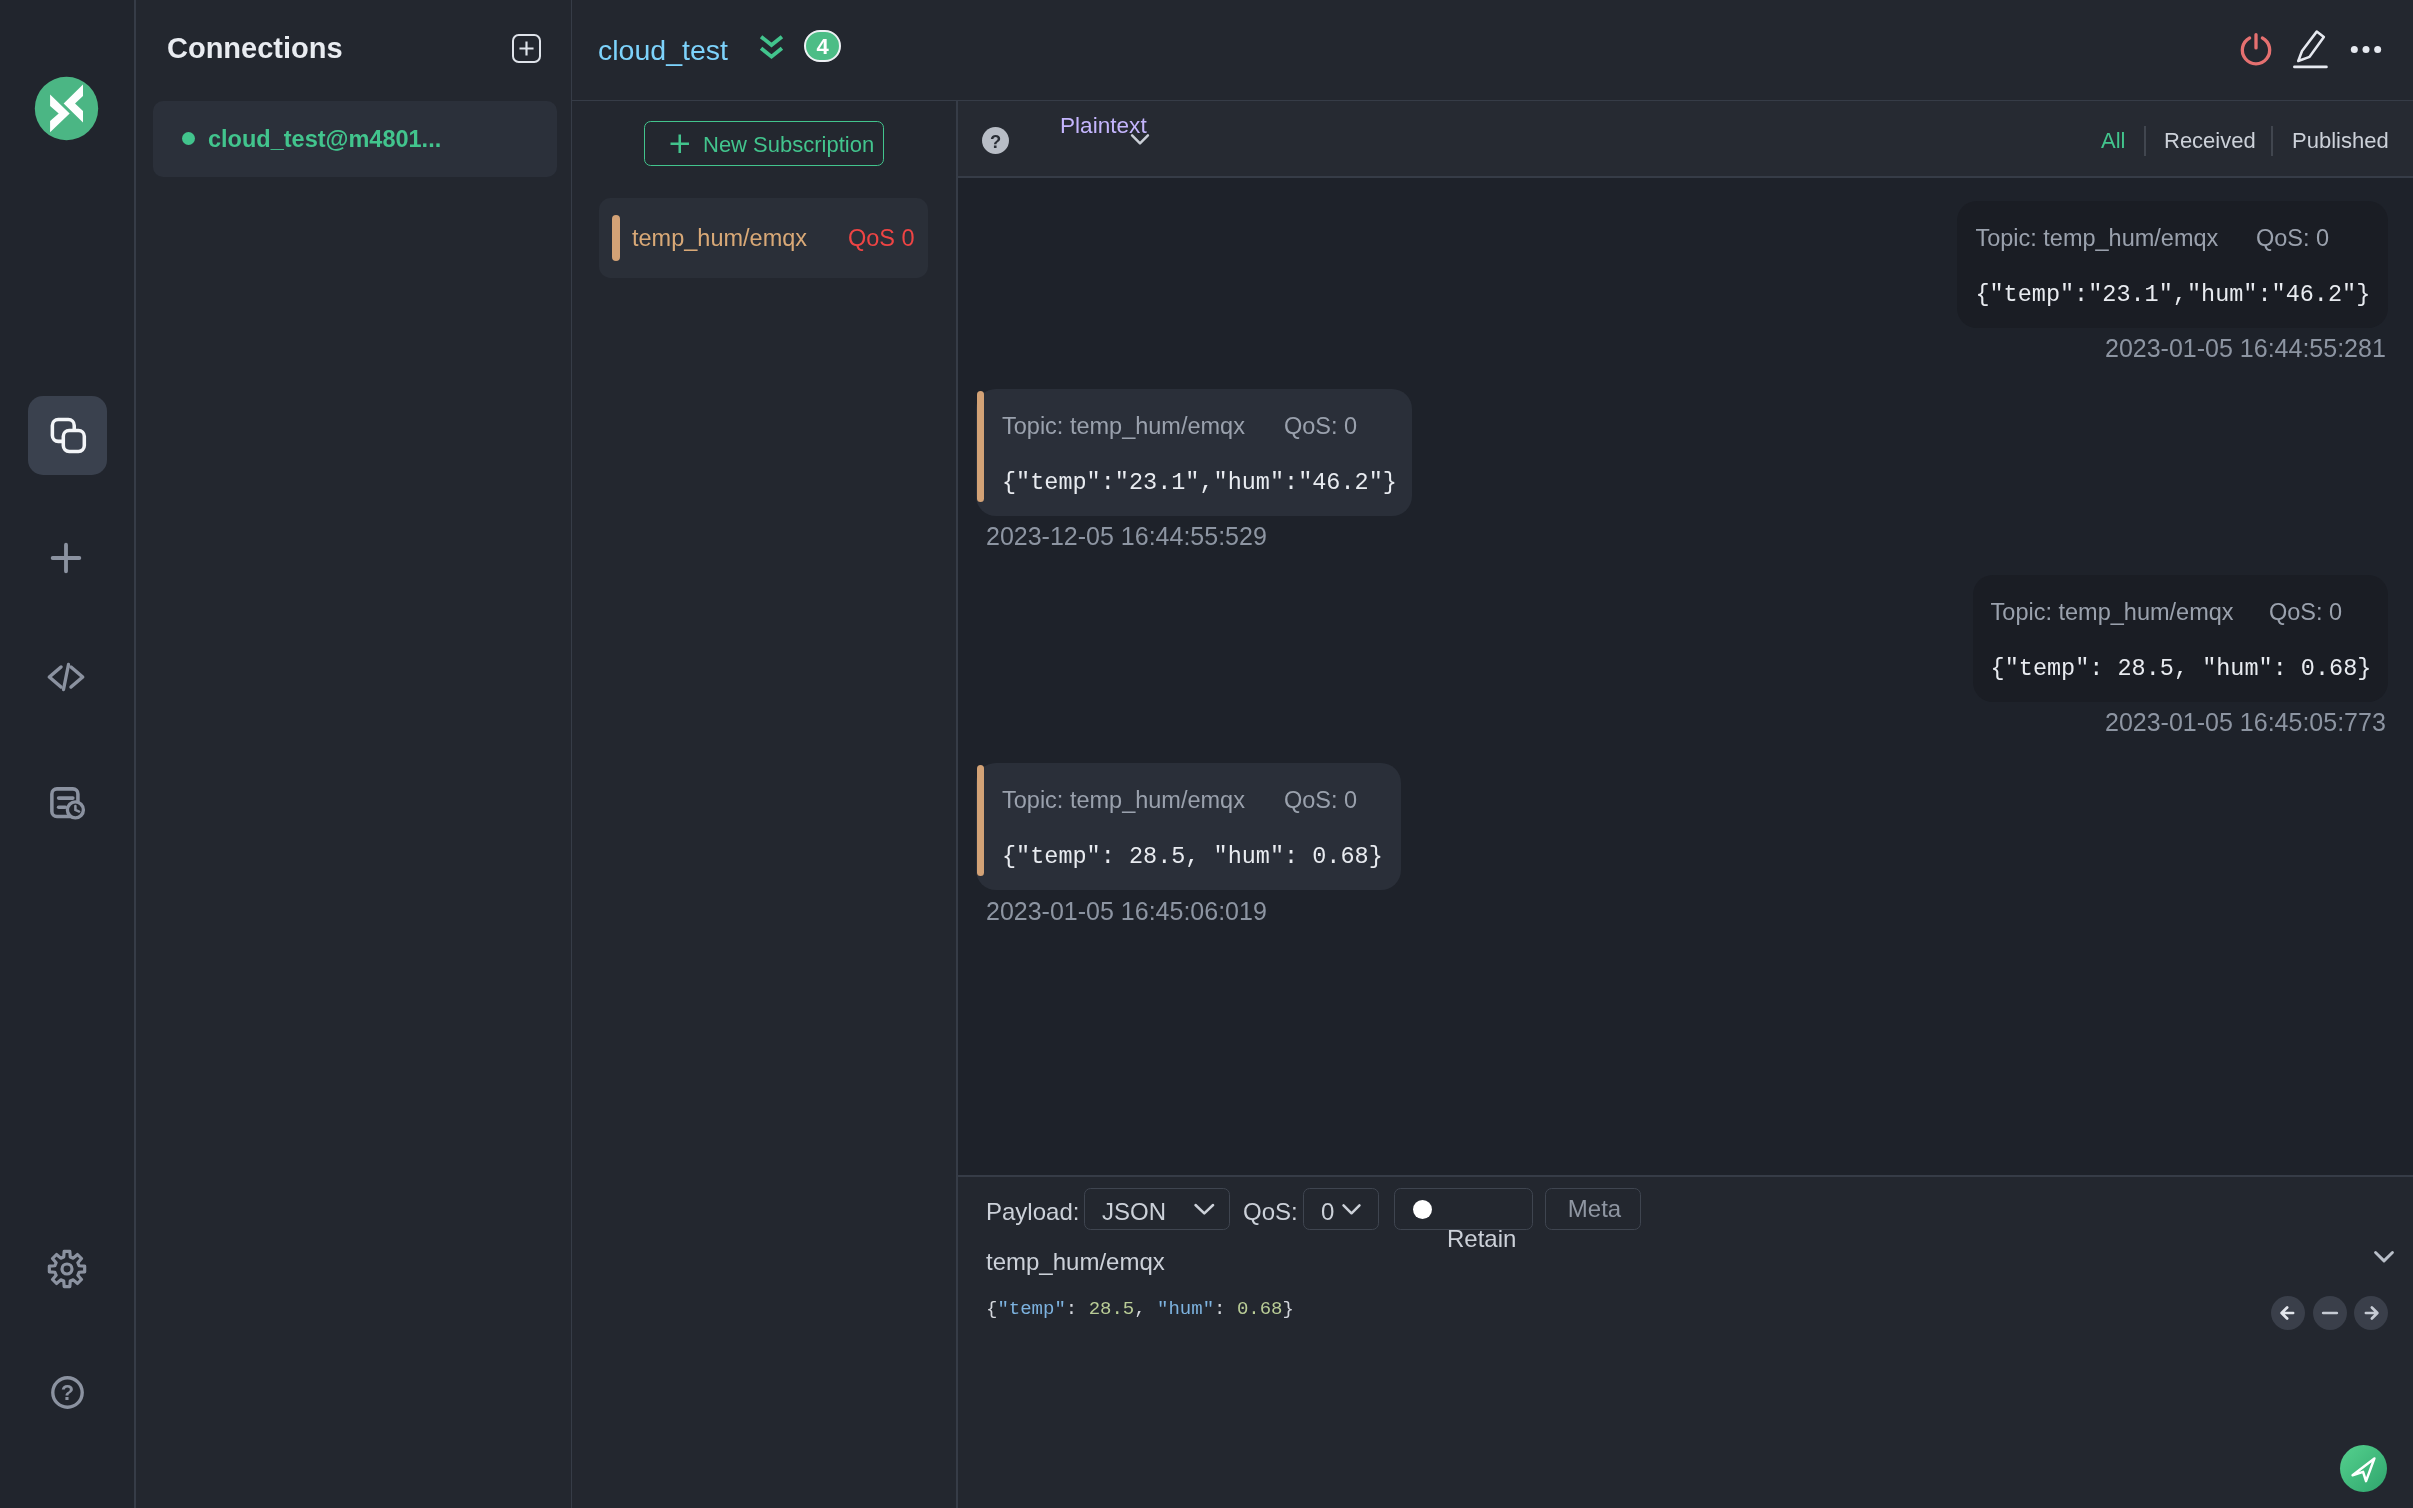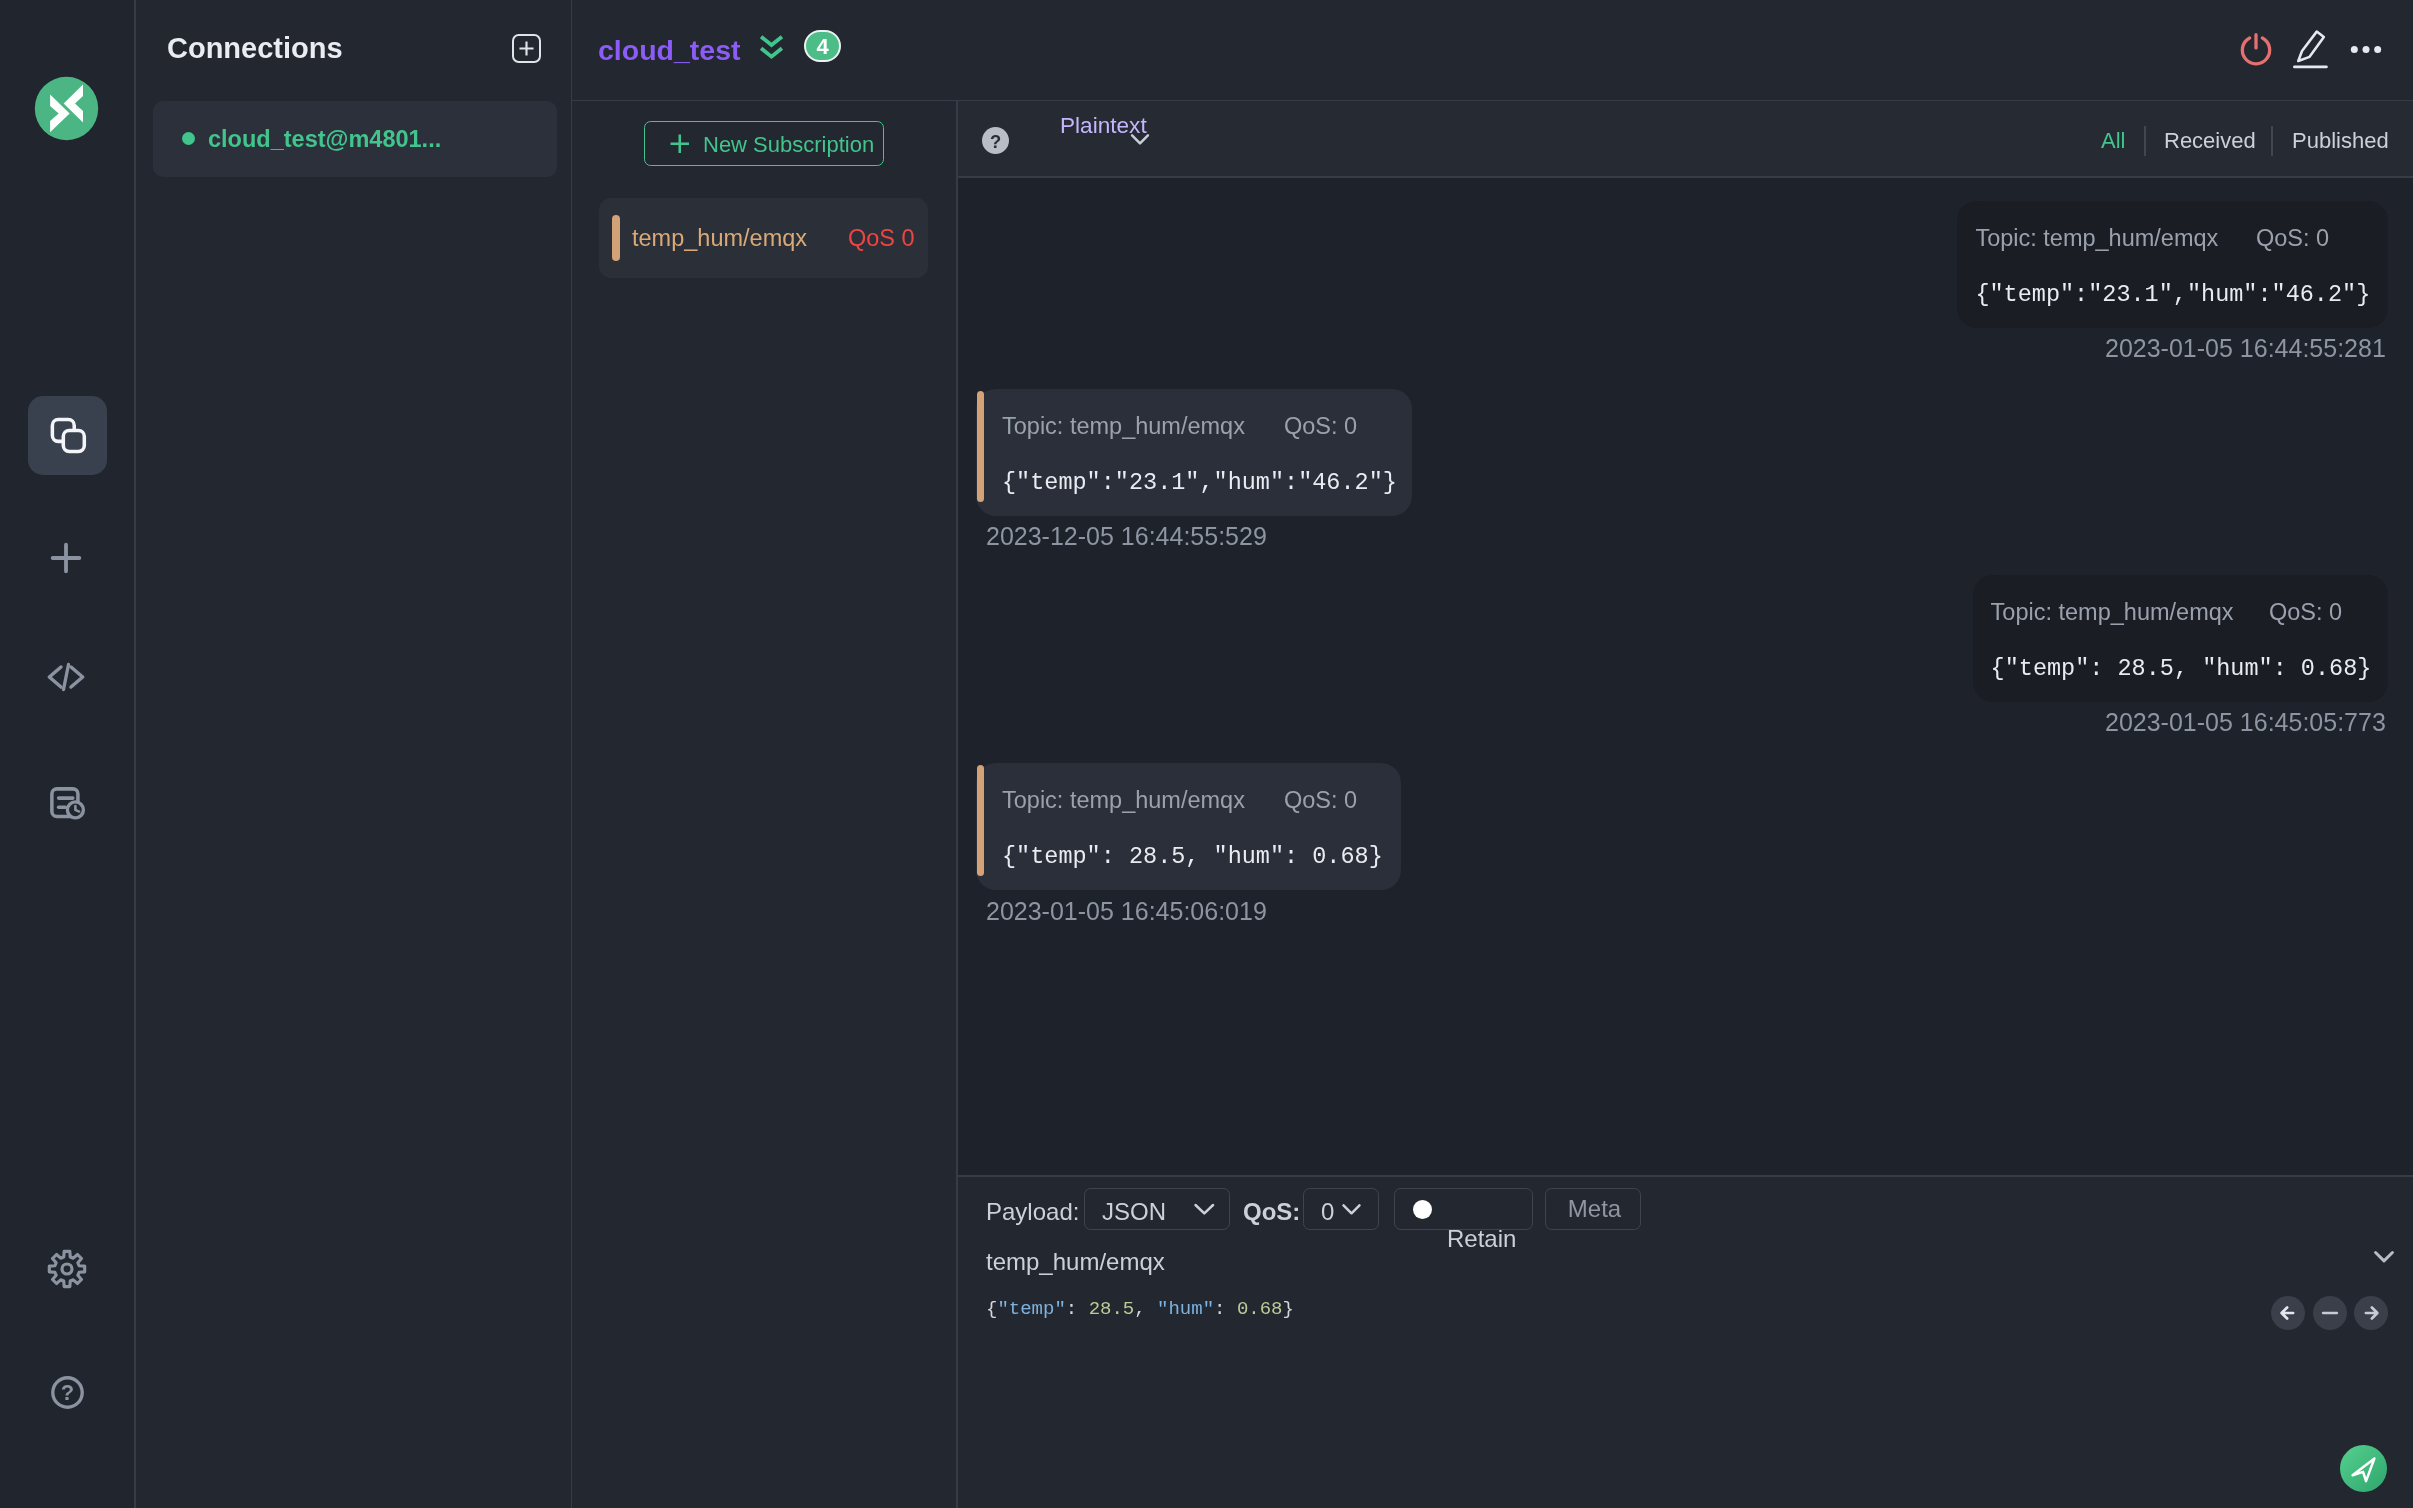--- a/index.html
+++ b/index.html
@@ -70,21 +70,21 @@
     <path d="M9 17.5 H26 M17.5 9 V26" stroke="#dfe3ea" stroke-width="2.6" fill="none"></path>
   </svg>
 
   <div class="abs" style="left:153px;top:101px;width:404px;height:76px;background:#2b303a;border-radius:10px;"></div>
   <div class="abs" style="left:182px;top:132px;width:13.4px;height:13.4px;border-radius:50%;background:#42c48d;"></div>
   <div class="abs" style="left:208px;top:126px;font-size:23.5px;color:#42c48d;font-weight:bold;">cloud_test@m4801...</div>
 
   <div class="vline" style="left:571px;top:0;height:1508px;"></div>
 
   <div class="abs" style="left:572px;top:0;width:1841px;height:100px;background:#23272f;"></div>
-  <div class="abs" style="left:598px;top:34px;font-size:28.5px;font-weight:bold;color:#8b5cf6;">cloud_test</div>
+  <div class="abs" style="left:598px;top:34px;font-size:28.5px;font-weight:normal;color:#7dd3fc;">cloud_test</div>
   <svg class="abs" style="left:759px;top:34px;" width="25" height="27" viewBox="0 0 30 32">
     <path d="M2.5 3 L15 13 L27.5 3" stroke="#42c48d" stroke-width="4.6" fill="none"></path>
     <path d="M2.5 17 L15 27 L27.5 17" stroke="#42c48d" stroke-width="4.6" fill="none"></path>
   </svg>
   <div class="abs" style="left:804px;top:30px;width:37px;height:32px;background:#4cbd86;border:2.9px solid #eef1f4;border-radius:16px;box-sizing:border-box;"></div>
   <div class="abs" style="left:804px;top:34px;width:37px;text-align:center;font-size:22px;font-weight:bold;color:#fff;">4</div>
 
   <svg class="abs" style="left:2239px;top:33px;" width="34" height="34" viewBox="0 0 41 41">
     <path d="M28.2 6.1 A16.5 16.5 0 1 1 12.8 6.1" stroke="#e57070" stroke-width="4" stroke-linecap="round" fill="none"></path>
     <path d="M20.5 2 V18" stroke="#e57070" stroke-width="4" stroke-linecap="round"></path>
@@ -164,21 +164,21 @@
 
   <div class="abs" style="left:958px;top:1177px;width:1456px;height:332px;background:#23272f;"></div>
   <div class="hline" style="left:958px;top:1175px;width:1456px;"></div>
 
   <div class="abs" style="left:986px;top:1198px;font-size:24px;color:#ccd1d9;">Payload:</div>
   <div class="selbox" style="left:1084px;width:146px;"></div>
   <div class="abs" style="left:1102px;top:1198px;font-size:24px;color:#ccd1d9;">JSON</div>
   <svg class="abs" style="left:1193px;top:1200px;" width="22.6" height="18.4" viewBox="0 0 27 22">
     <path d="M3 6 L13.5 16 L24 6" stroke="#ccd1d9" stroke-width="3" fill="none" stroke-linecap="round" stroke-linejoin="round"></path>
   </svg>
-  <div class="abs" style="left:1243px;top:1198px;font-size:24px;color:#ccd1d9;font-weight:bold;">QoS:</div>
+  <div class="abs" style="left:1243px;top:1198px;font-size:24px;color:#ccd1d9;">QoS:</div>
   <div class="selbox" style="left:1303px;width:76px;"></div>
   <div class="abs" style="left:1321px;top:1198px;font-size:24px;color:#ccd1d9;">0</div>
   <svg class="abs" style="left:1341px;top:1201px;" width="21" height="17" viewBox="0 0 25 20">
     <path d="M3 5 L12.5 14.5 L22 5" stroke="#ccd1d9" stroke-width="3" fill="none" stroke-linecap="round" stroke-linejoin="round"></path>
   </svg>
   <div class="selbox" style="left:1394px;width:139px;"></div>
   <div class="abs" style="left:1413px;top:1200px;width:19px;height:19px;border-radius:50%;background:#ffffff;"></div>
   <div class="abs" style="left:1447px;top:1198px;font-size:24px;color:#ccd1d9;margin-top:27px;">Retain</div>
   <div class="selbox" style="left:1545px;width:96px;"></div>
   <div class="abs" style="left:1545px;top:1188px;width:99px;text-align:center;font-size:24px;color:#8f96a2;line-height:42px;">Meta</div>

